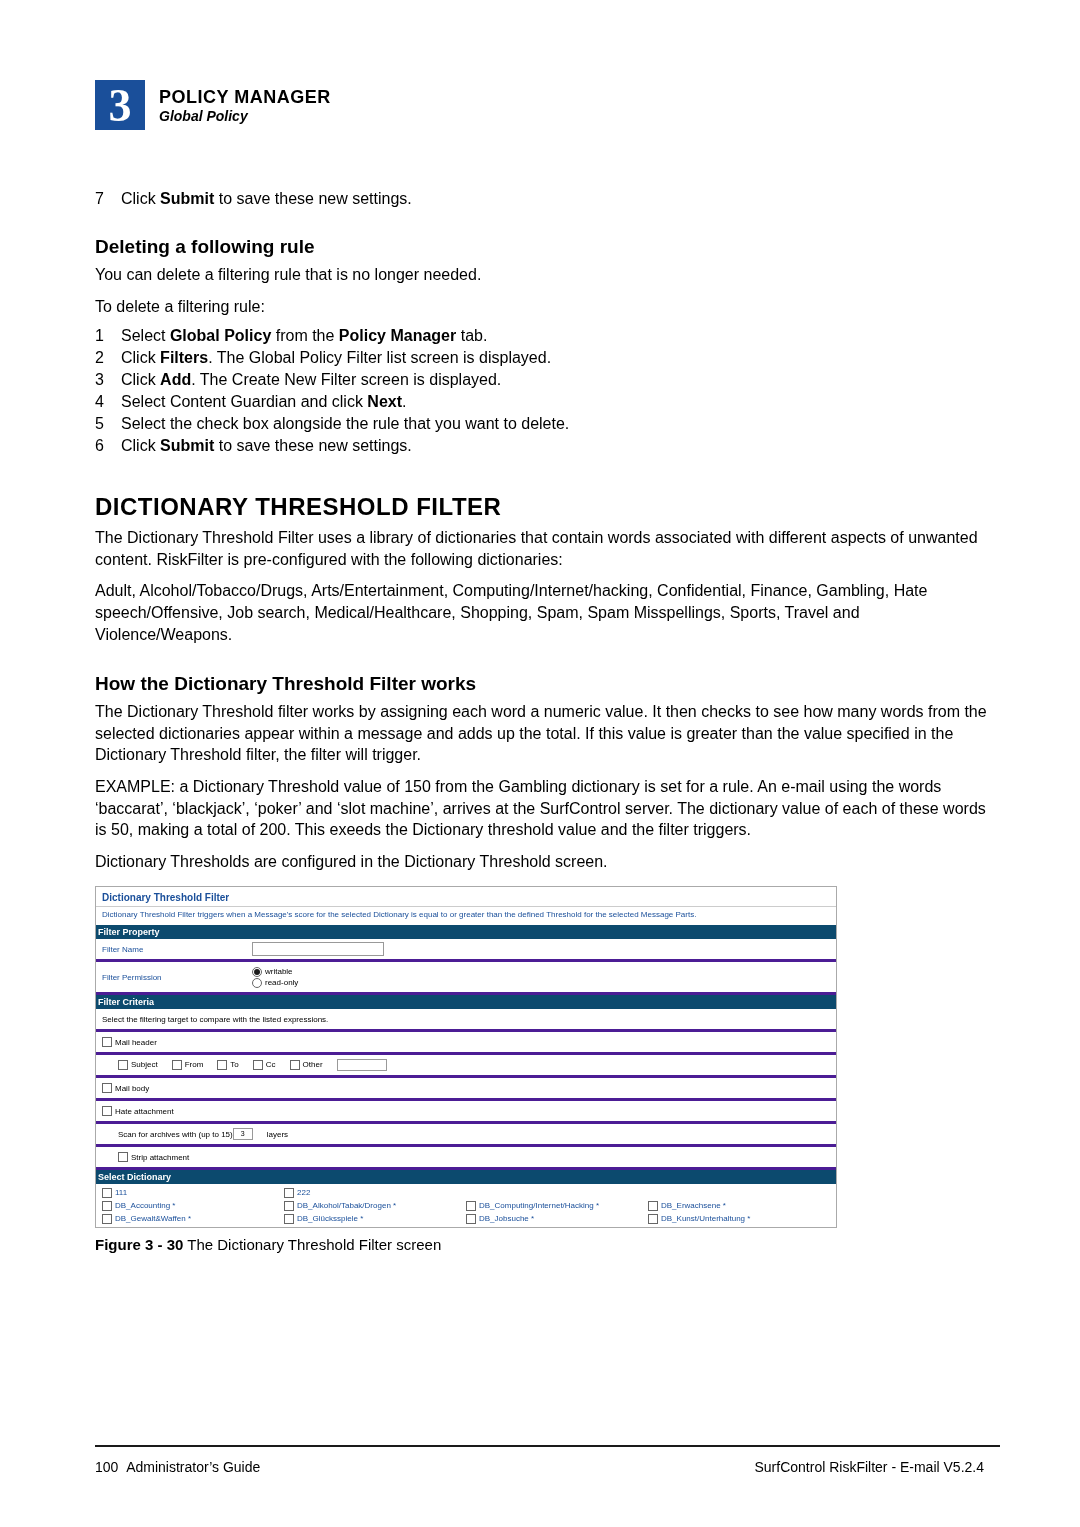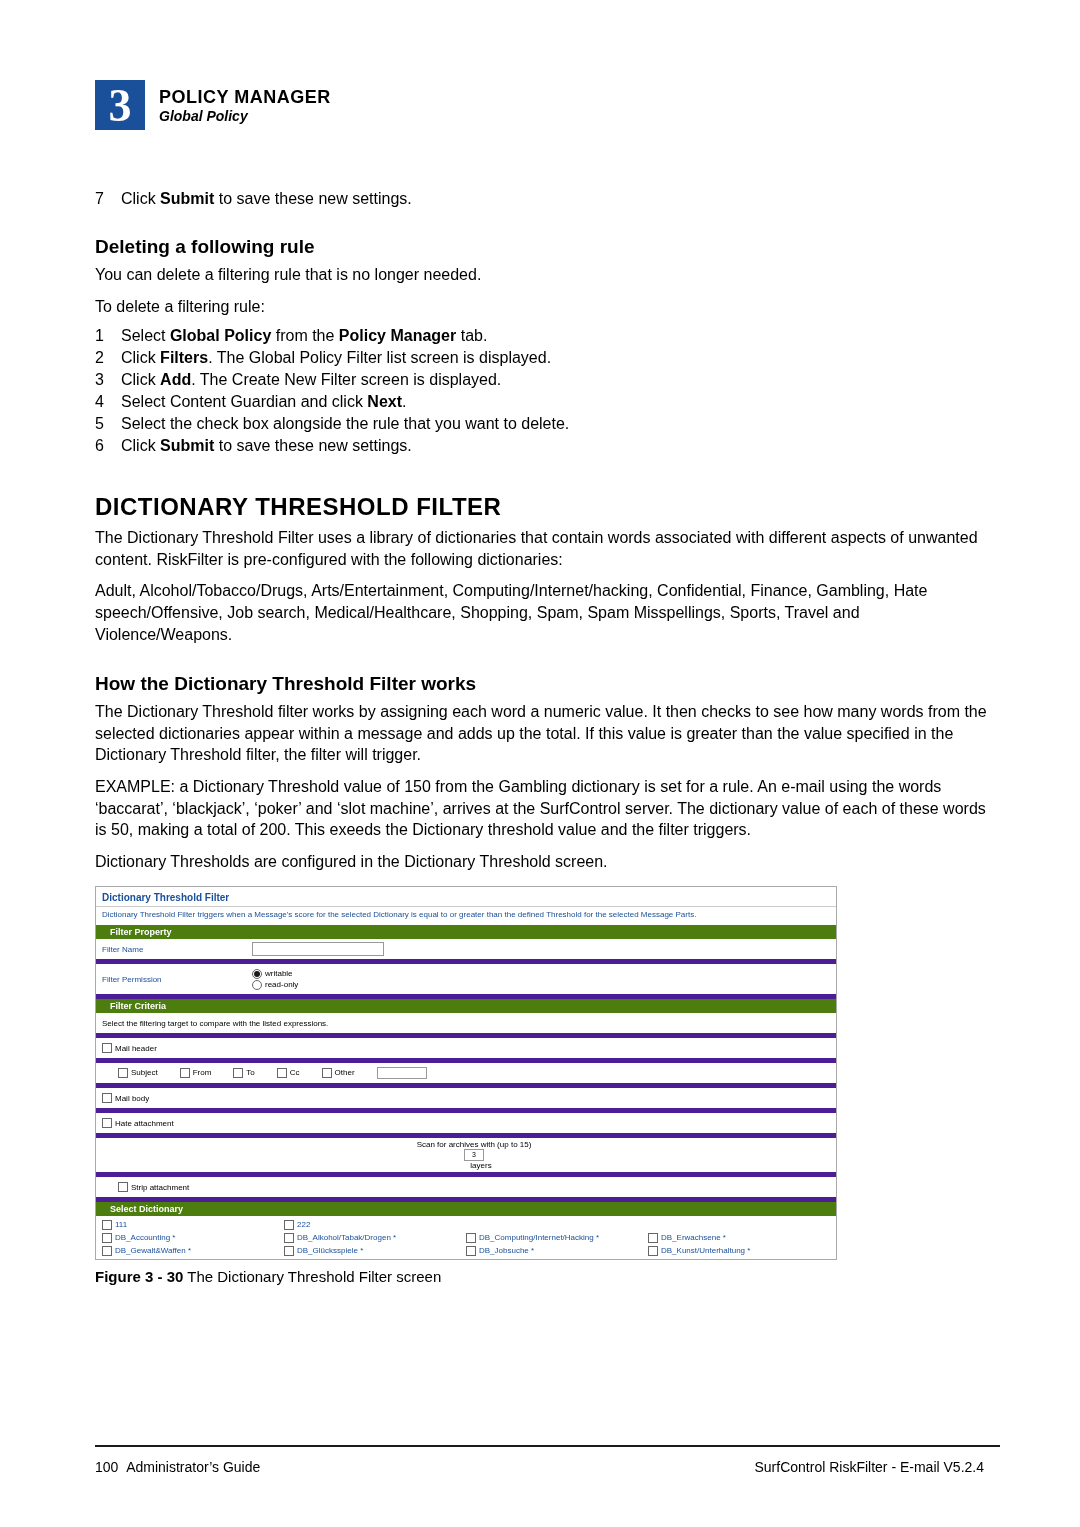--- a/index.html
+++ b/index.html
@@ -85,32 +85,32 @@
     font-size: 10px;
     padding: 5px 6px 3px 6px;
     border-bottom: 1px solid #ccc;
   }
   .ss-desc {
     color: #1a4f9a;
     font-size: 8px;
     padding: 3px 6px 6px 6px;
   }
   .ss-section-hdr {
-    background: #4d7c0f;
+    background: #0c4a6e;
     color: #fff;
     font-size: 9px;
     font-weight: bold;
-    padding: 2px 14px;
+    padding: 2px 2px;
   }
   .ss-row {
     display: flex;
     align-items: center;
     padding: 2px 6px;
     min-height: 16px;
-    border-bottom: 5px solid #4c1d95;
+    border-bottom: 3px solid #4c1d95;
   }
   .ss-row.tall { min-height: 26px; }
   .ss-label { width: 150px; color: #1a4f9a; }
   .ss-input {
     border: 1px solid #999;
     background: #fff;
     height: 12px;
     width: 130px;
     display: inline-block;
   }
@@ -163,21 +163,21 @@
     bottom: 80px;
   }
   .footer {
     position: absolute;
     left: 95px; right: 96px;
     bottom: 52px;
     display: flex;
     justify-content: space-between;
     font-size: 14px;
   }
-  .mail-opts { display:flex; gap:22px; align-items:center; }
+  .mail-opts { display:flex; gap:14px; align-items:center; }
   .mail-opts span { color:#000; white-space: nowrap;}
   .tiny-input {
     border: 1px solid #999; background:#fff; height:10px; width:18px; display:inline-block; vertical-align:middle;
     text-align:center; font-size:7px; line-height:10px;
   }
 </style>
 </head>
 <body>
 
 <div class="page">
@@ -268,21 +268,21 @@
       <span class="ss-other-input"></span>
     </div>
     <div class="ss-row">
       <span class="chk"></span>
       <span style="color:#000;">Mail body</span>
     </div>
     <div class="ss-row">
       <span class="chk"></span>
       <span style="color:#000;">Hate attachment</span>
     </div>
-    <div class="ss-row indent" style="color:#000;flex-direction:column;">
+    <div class="ss-row indent" style="color:#000;">
       <span>Scan for archives with (up to 15) </span>
       <span class="tiny-input">3</span>
       <span style="margin-left:14px;"> layers</span>
     </div>
     <div class="ss-row indent">
       <span class="chk"></span>
       <span style="color:#000;">Strip attachment</span>
     </div>
 
     <div class="ss-section-hdr">Select Dictionary</div>

